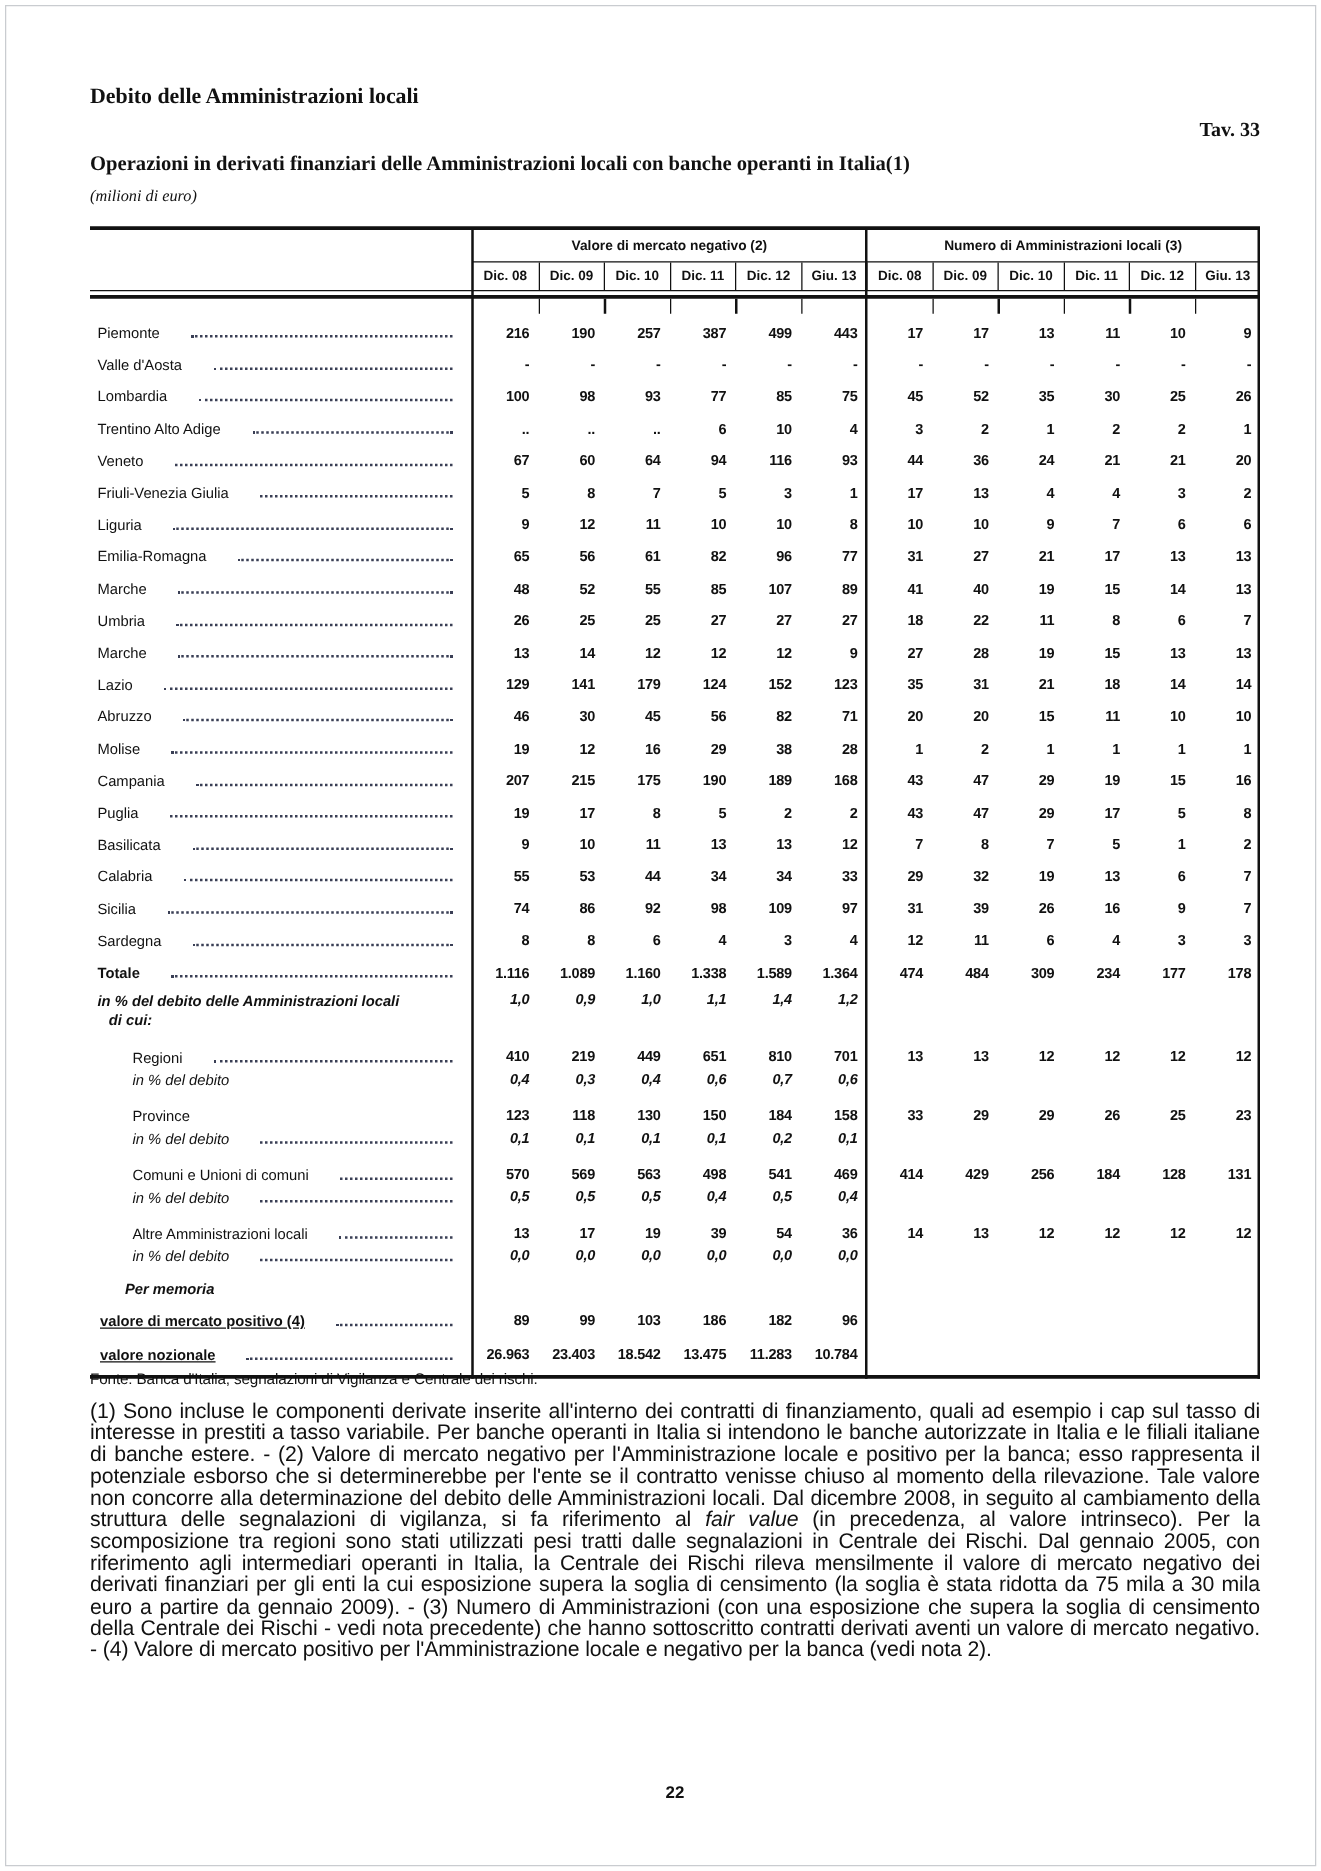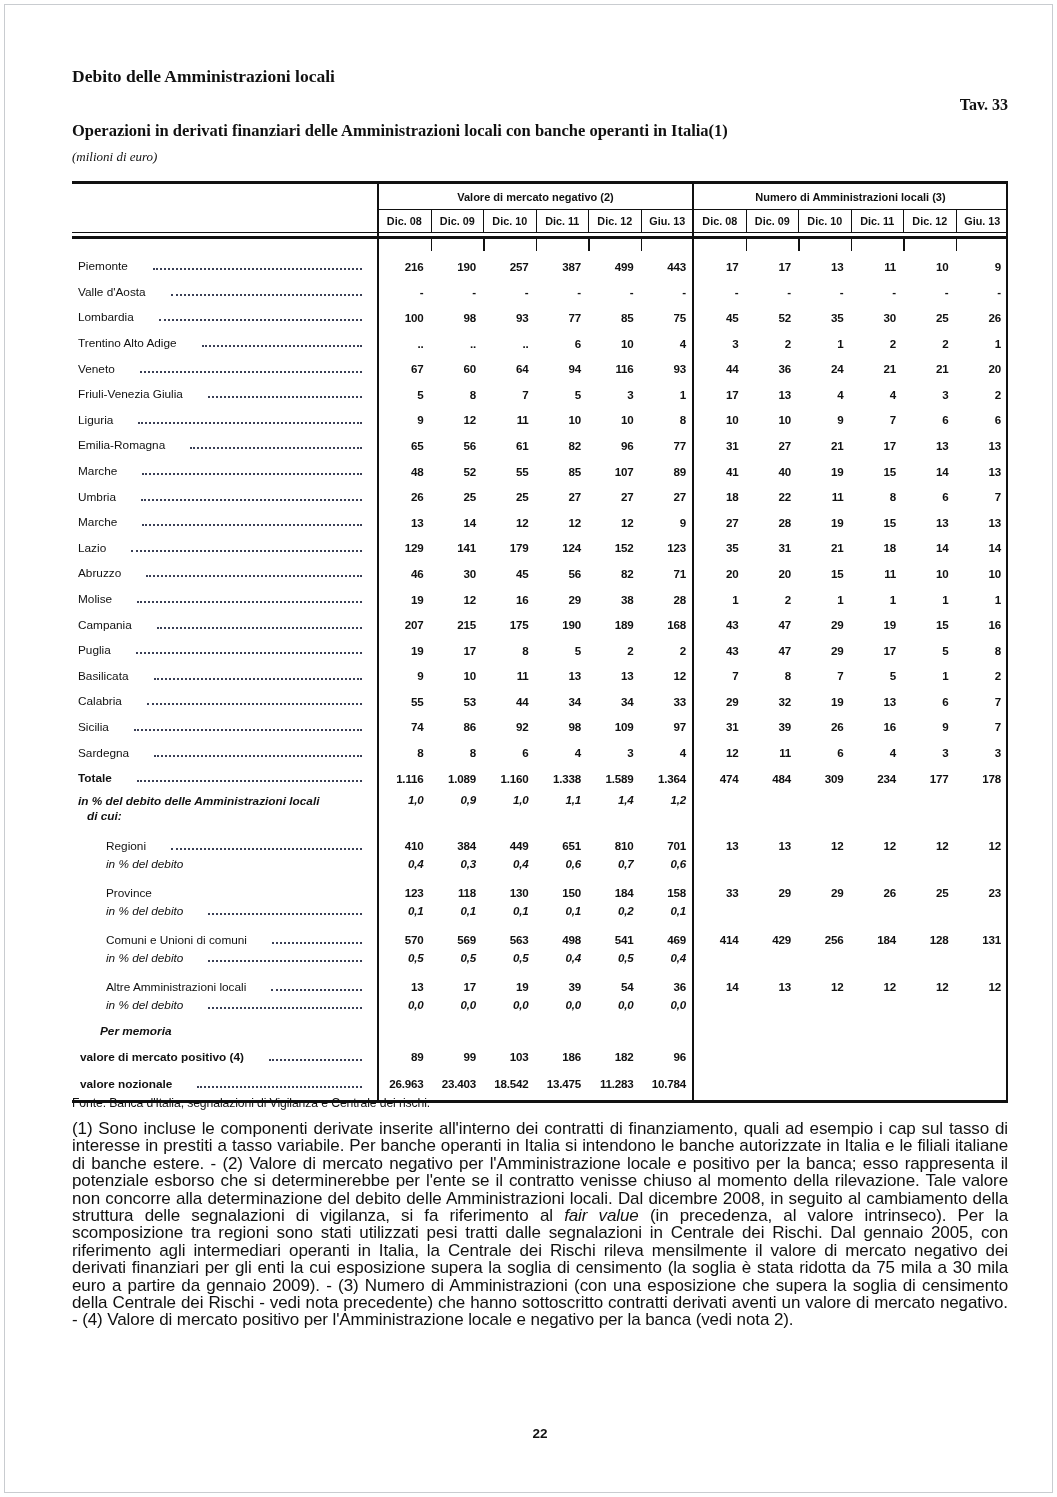--- a/index.html
+++ b/index.html
@@ -54,21 +54,21 @@
   .vals{display:flex;width:315px;}
   .cell{width:52.5px;box-sizing:border-box;text-align:right;padding-right:7px;
         font-size:11.6px;font-weight:bold;letter-spacing:-0.2px;}
 
   .row.total .lbl{font-weight:bold;}
   .row.pcthead .lbl{font-weight:bold;font-style:italic;display:block;padding-top:1px;}
   .row.pcthead .lbl .l2{display:block;padding-left:9px;margin-top:1px;}
   .row.pcthead .cell,.row.pct .cell{font-style:italic;}
   .row.pct .lbl{font-style:italic;}
   .row.memo .lbl{font-style:italic;font-weight:bold;margin-left:20px;}
-  .row.bold .lbl{font-weight:bold;}
+  .row.bold .lbl{font-weight:bold;text-decoration:underline;}
 
   .table-bottom{height:3px;background:#111;}
 
   
   .fonte{position:absolute;top:1096px;left:0;font-size:12.2px;letter-spacing:-0.1px;}
   .footnote{position:absolute;top:1120px;left:0;width:936px;font-size:17px;
             line-height:17.4px;text-align:justify;letter-spacing:-0.1px;}
   .pagenum{position:absolute;top:1426px;left:0;width:936px;text-align:center;
            font-size:13.5px;font-weight:bold;}
 </style>
@@ -595,21 +595,21 @@
               <div class="cell"></div>
             </div>
           </div>
           <div class="row sub">
             <div class="lbl">
               <span class="lbl-text">Regioni</span>
               <span class="dots"></span>
             </div>
             <div class="vals">
               <div class="cell">410</div>
-              <div class="cell">384</div>
+              <div class="cell">219</div>
               <div class="cell">449</div>
               <div class="cell">651</div>
               <div class="cell">810</div>
               <div class="cell">701</div>
             </div>
             <div class="vals">
               <div class="cell">13</div>
               <div class="cell">13</div>
               <div class="cell">12</div>
               <div class="cell">12</div>

